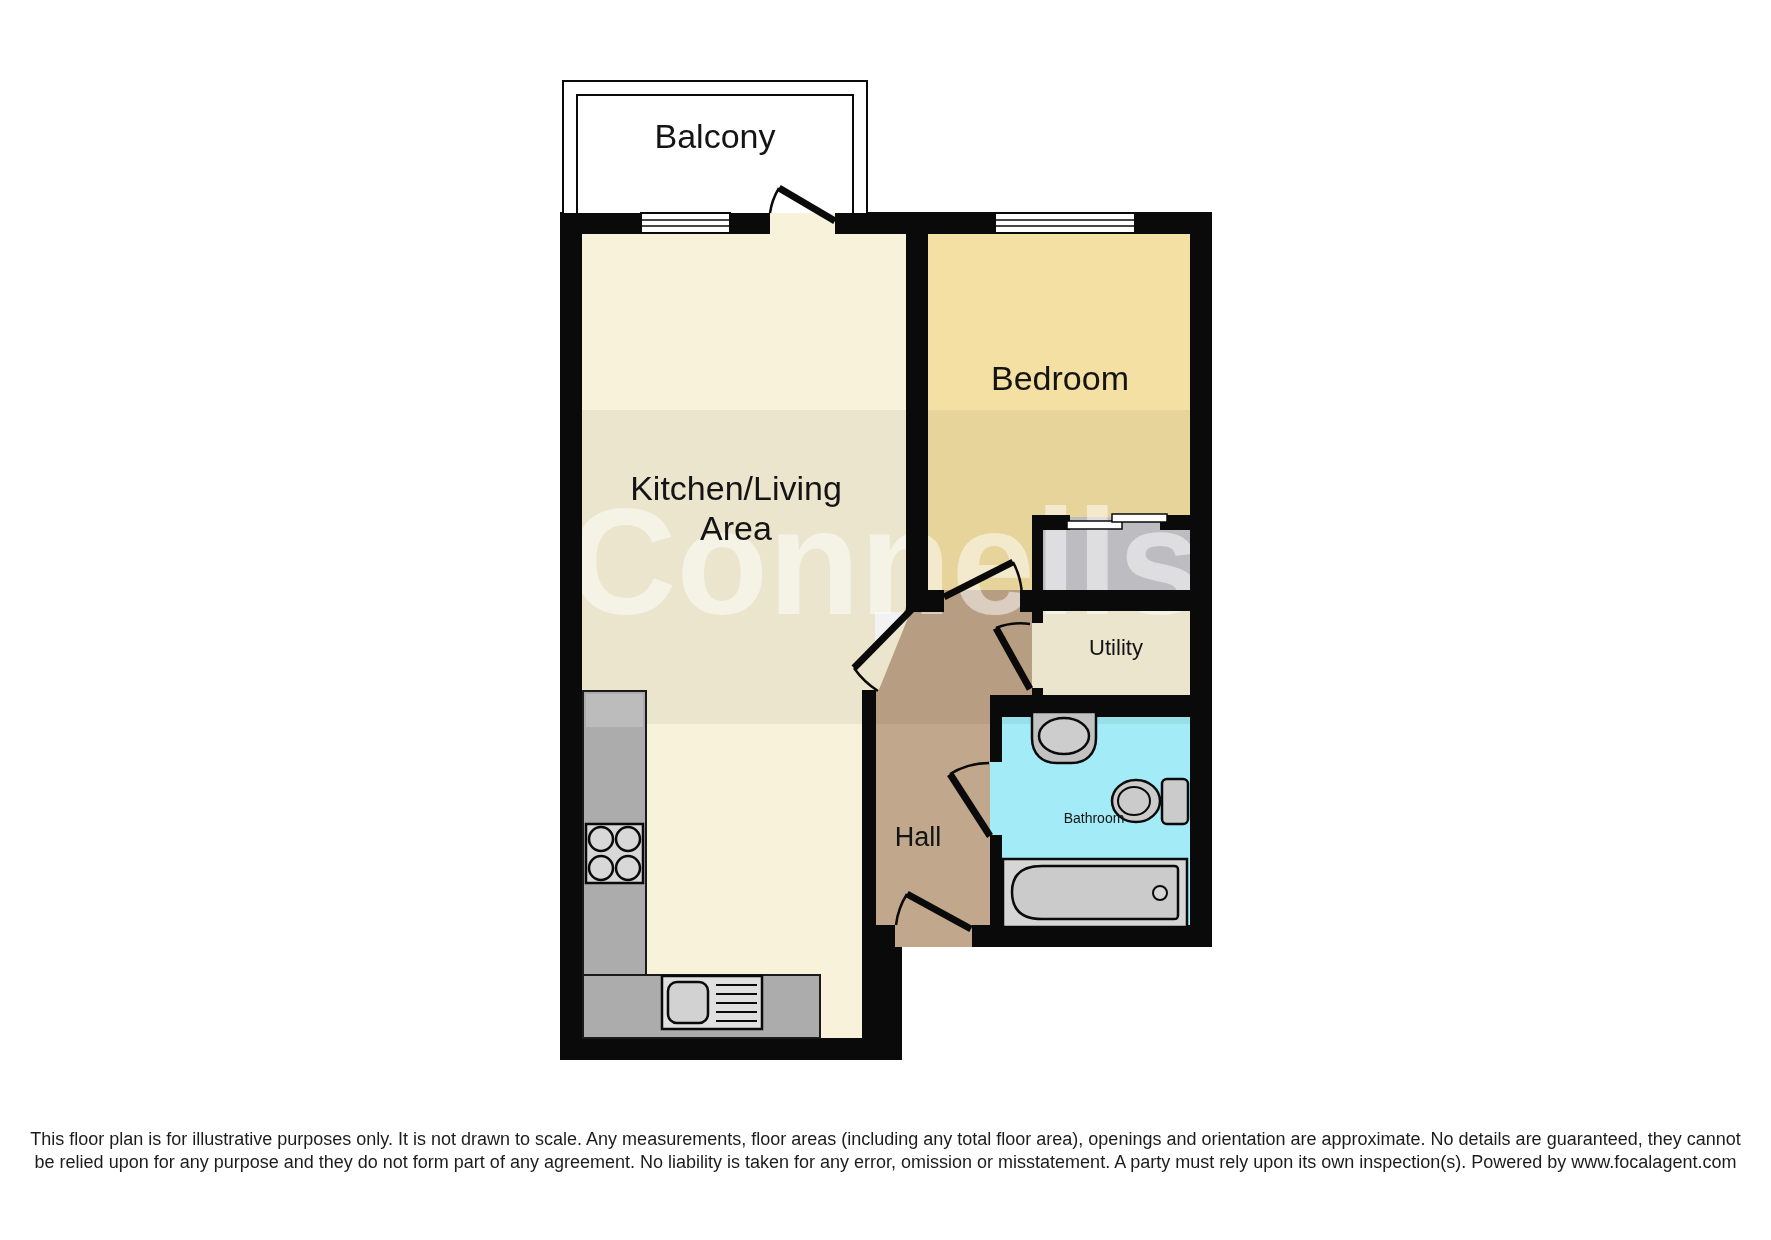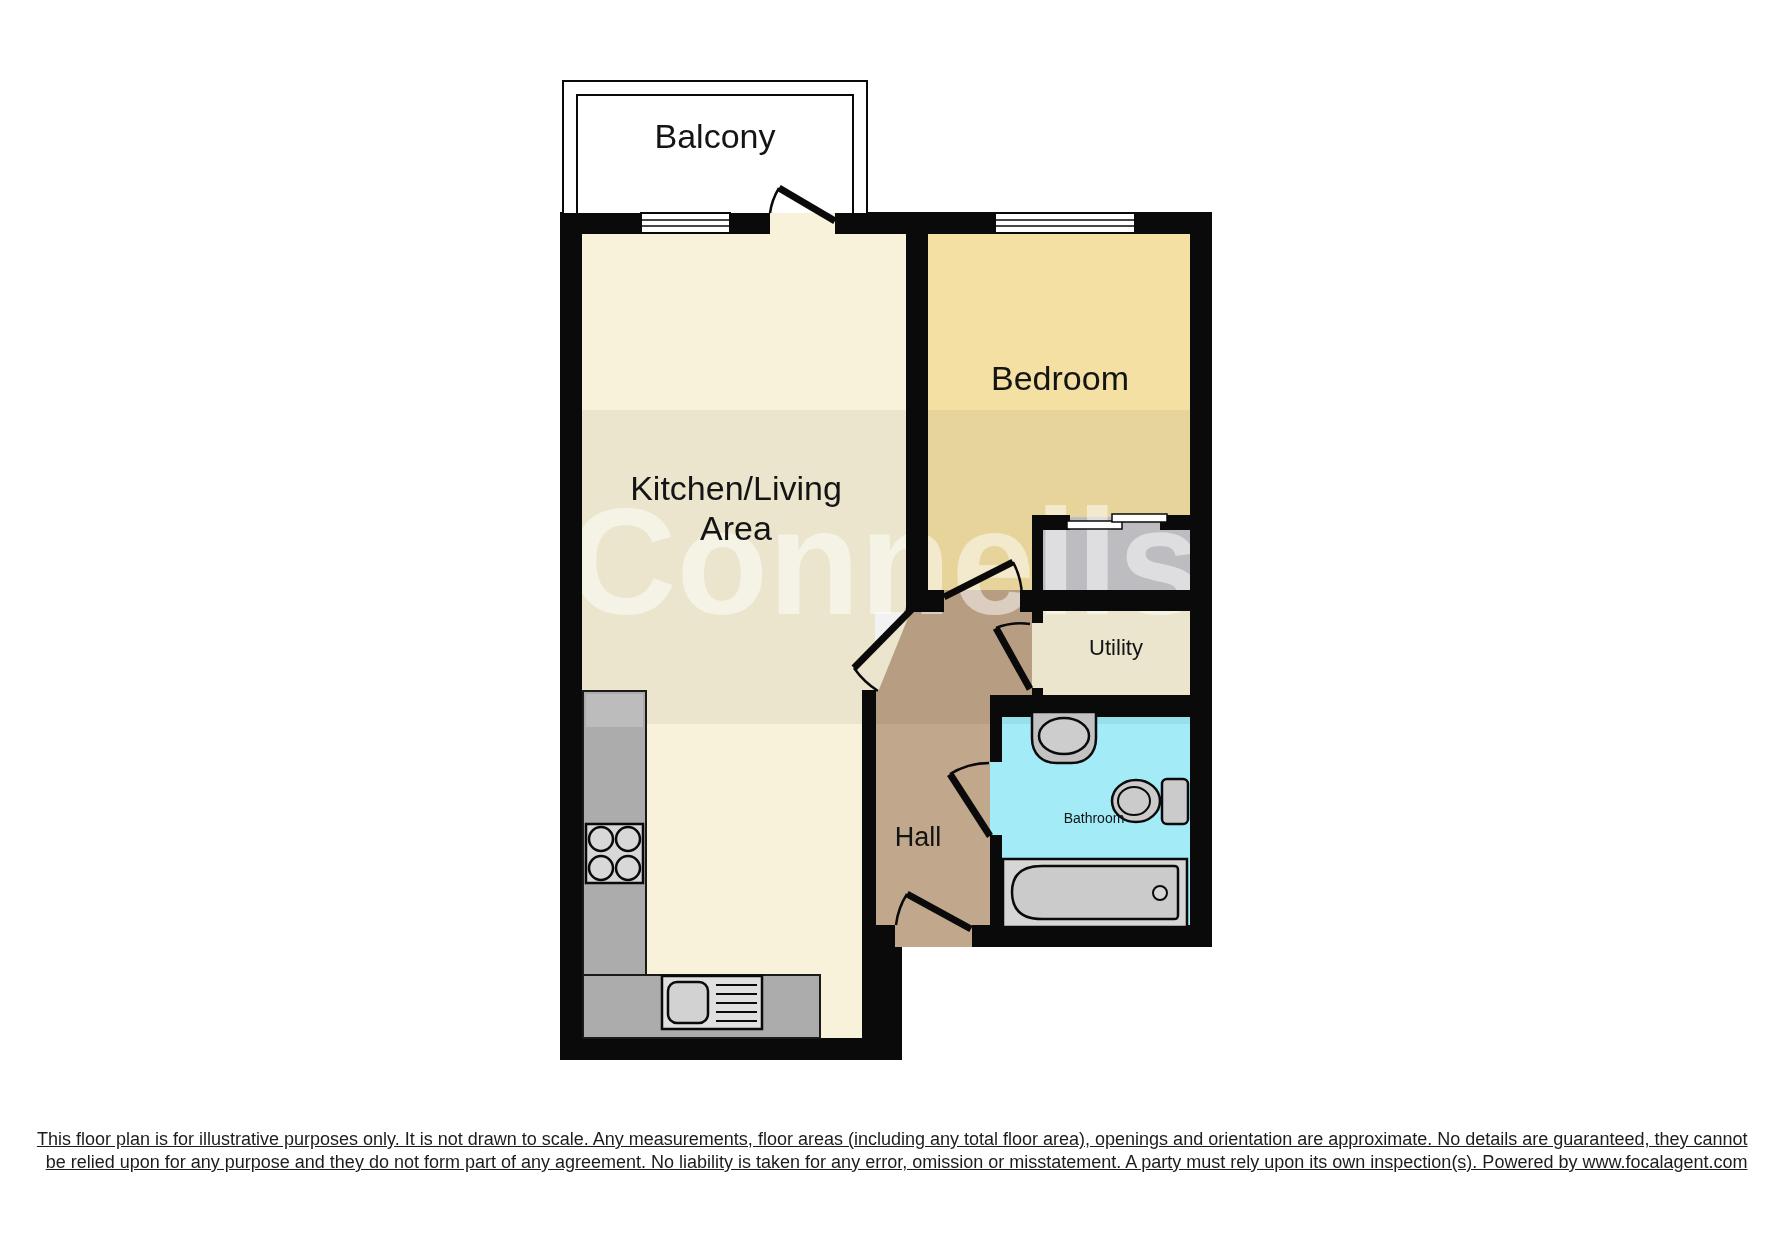--- a/index.html
+++ b/index.html
@@ -6,21 +6,21 @@
   body{width:1771px;height:1240px;position:relative;font-family:"Liberation Sans",sans-serif;}
   svg{display:block;}
   .room-label{fill:#141414;font-family:"Liberation Sans",sans-serif;}
   .watermark{fill:#ffffff;opacity:.5;font-weight:bold;font-family:"Liberation Sans",sans-serif;}
   .wall{fill:#0a0a0a;}
   .leaf{stroke:#0a0a0a;stroke-width:7;fill:none;}
   .arc{stroke:#0a0a0a;stroke-width:2.5;fill:none;}
   .fixture{stroke:#0a0a0a;stroke-width:2.5;}
   .thinline{stroke:#0a0a0a;stroke-width:2;fill:none;}
   #disclaimer{position:absolute;left:50%;transform:translateX(-50%);top:1128px;width:1724px;
-    text-align:right;font-size:18px;line-height:23px;color:#1c1c1c;text-decoration:underline;}
+    text-align:center;font-size:18px;line-height:23px;color:#1c1c1c;}
 </style>
 </head>
 <body>
 
 <svg width="1771" height="1240" viewBox="0 0 1771 1240">
 
   <path d="M582,234 H928 V612 H875 V692 H862 V1038 H582 Z" fill="#F8F2DA"></path>
   <path d="M928,234 H1190 V517 H1032 V590 H928 Z" fill="#F4E0A3"></path>
   <rect x="1032" y="517" width="158" height="73" fill="#C8C8CC"></rect>
   <rect x="1032" y="590" width="158" height="127" fill="#F8F2DA"></rect>

